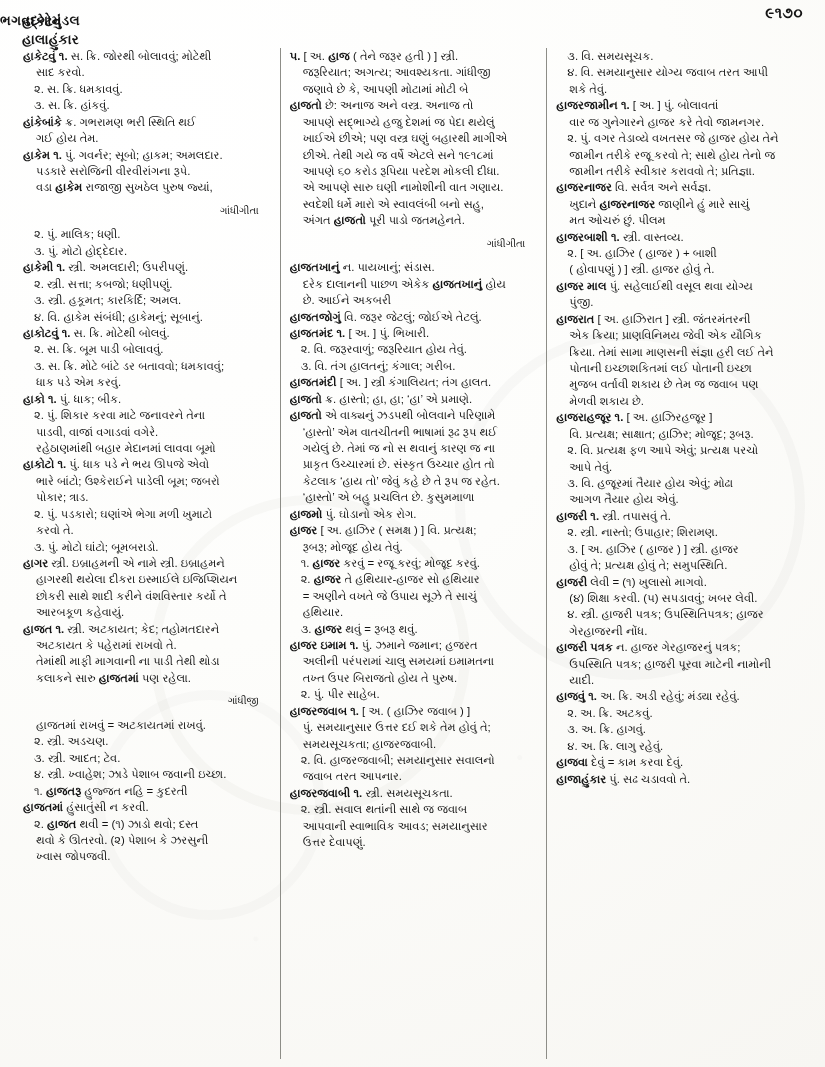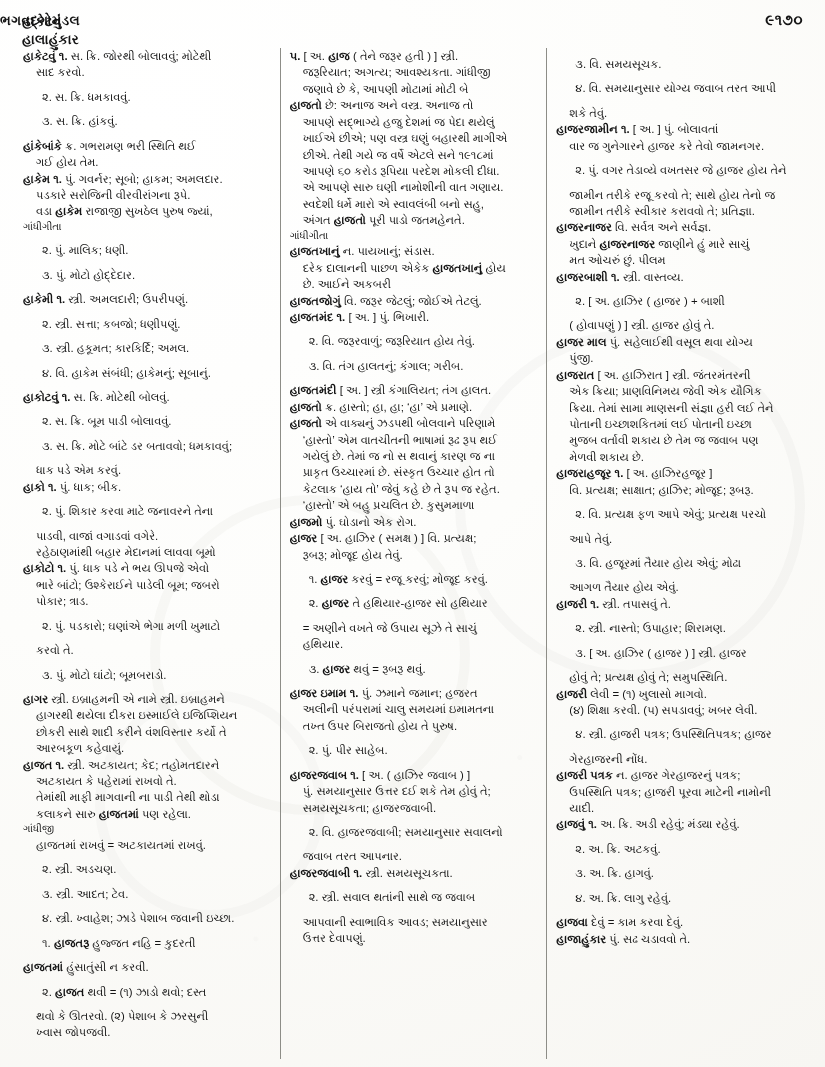--- a/index.html
+++ b/index.html
@@ -48,49 +48,50 @@
     letter-spacing:.2px;
   }
   #guide-left-1{left:22px;top:14px;}
   #guide-left-2{left:22px;top:32px;}
   #running-title{
     position:absolute;left:0;right:0;top:13px;
     text-align:left;font-weight:bold;font-size:13.5px;
     letter-spacing:.4px;
   }
   #page-number{
-    position:absolute;right:22px;top:11px;
+    position:absolute;right:22px;top:4px;
     font-weight:bold;font-size:15px;letter-spacing:.5px;
   }
 
   
   #columns{
     position:absolute;
     left:14px;right:12px;top:48px;bottom:8px;
     display:flex;
   }
   .col{
     flex:1 1 0;
     padding:0 9px;
     font-size:11.4px;
     line-height:1.44;
     position:relative;
   }
   .col + .col{border-left:1px solid #8d8d87;}
 
   .entry{margin:0 0 2px 0;}
   .sense{
-    margin:8px;
+    margin:0;
     padding-left:13px;
     text-indent:-2px;
   }
   .def-first{margin:0;padding-left:0;text-indent:0;}
   .cont{margin:0;padding-left:13px;}
   .src{
-    margin:0;
+    margin:8px;
+    text-align:right;
     font-size:10.2px;
     padding-right:4px;
   }
   b{font-weight:bold;}
 </style>
 </head>
 <body>
 
 <div id="page">
 

